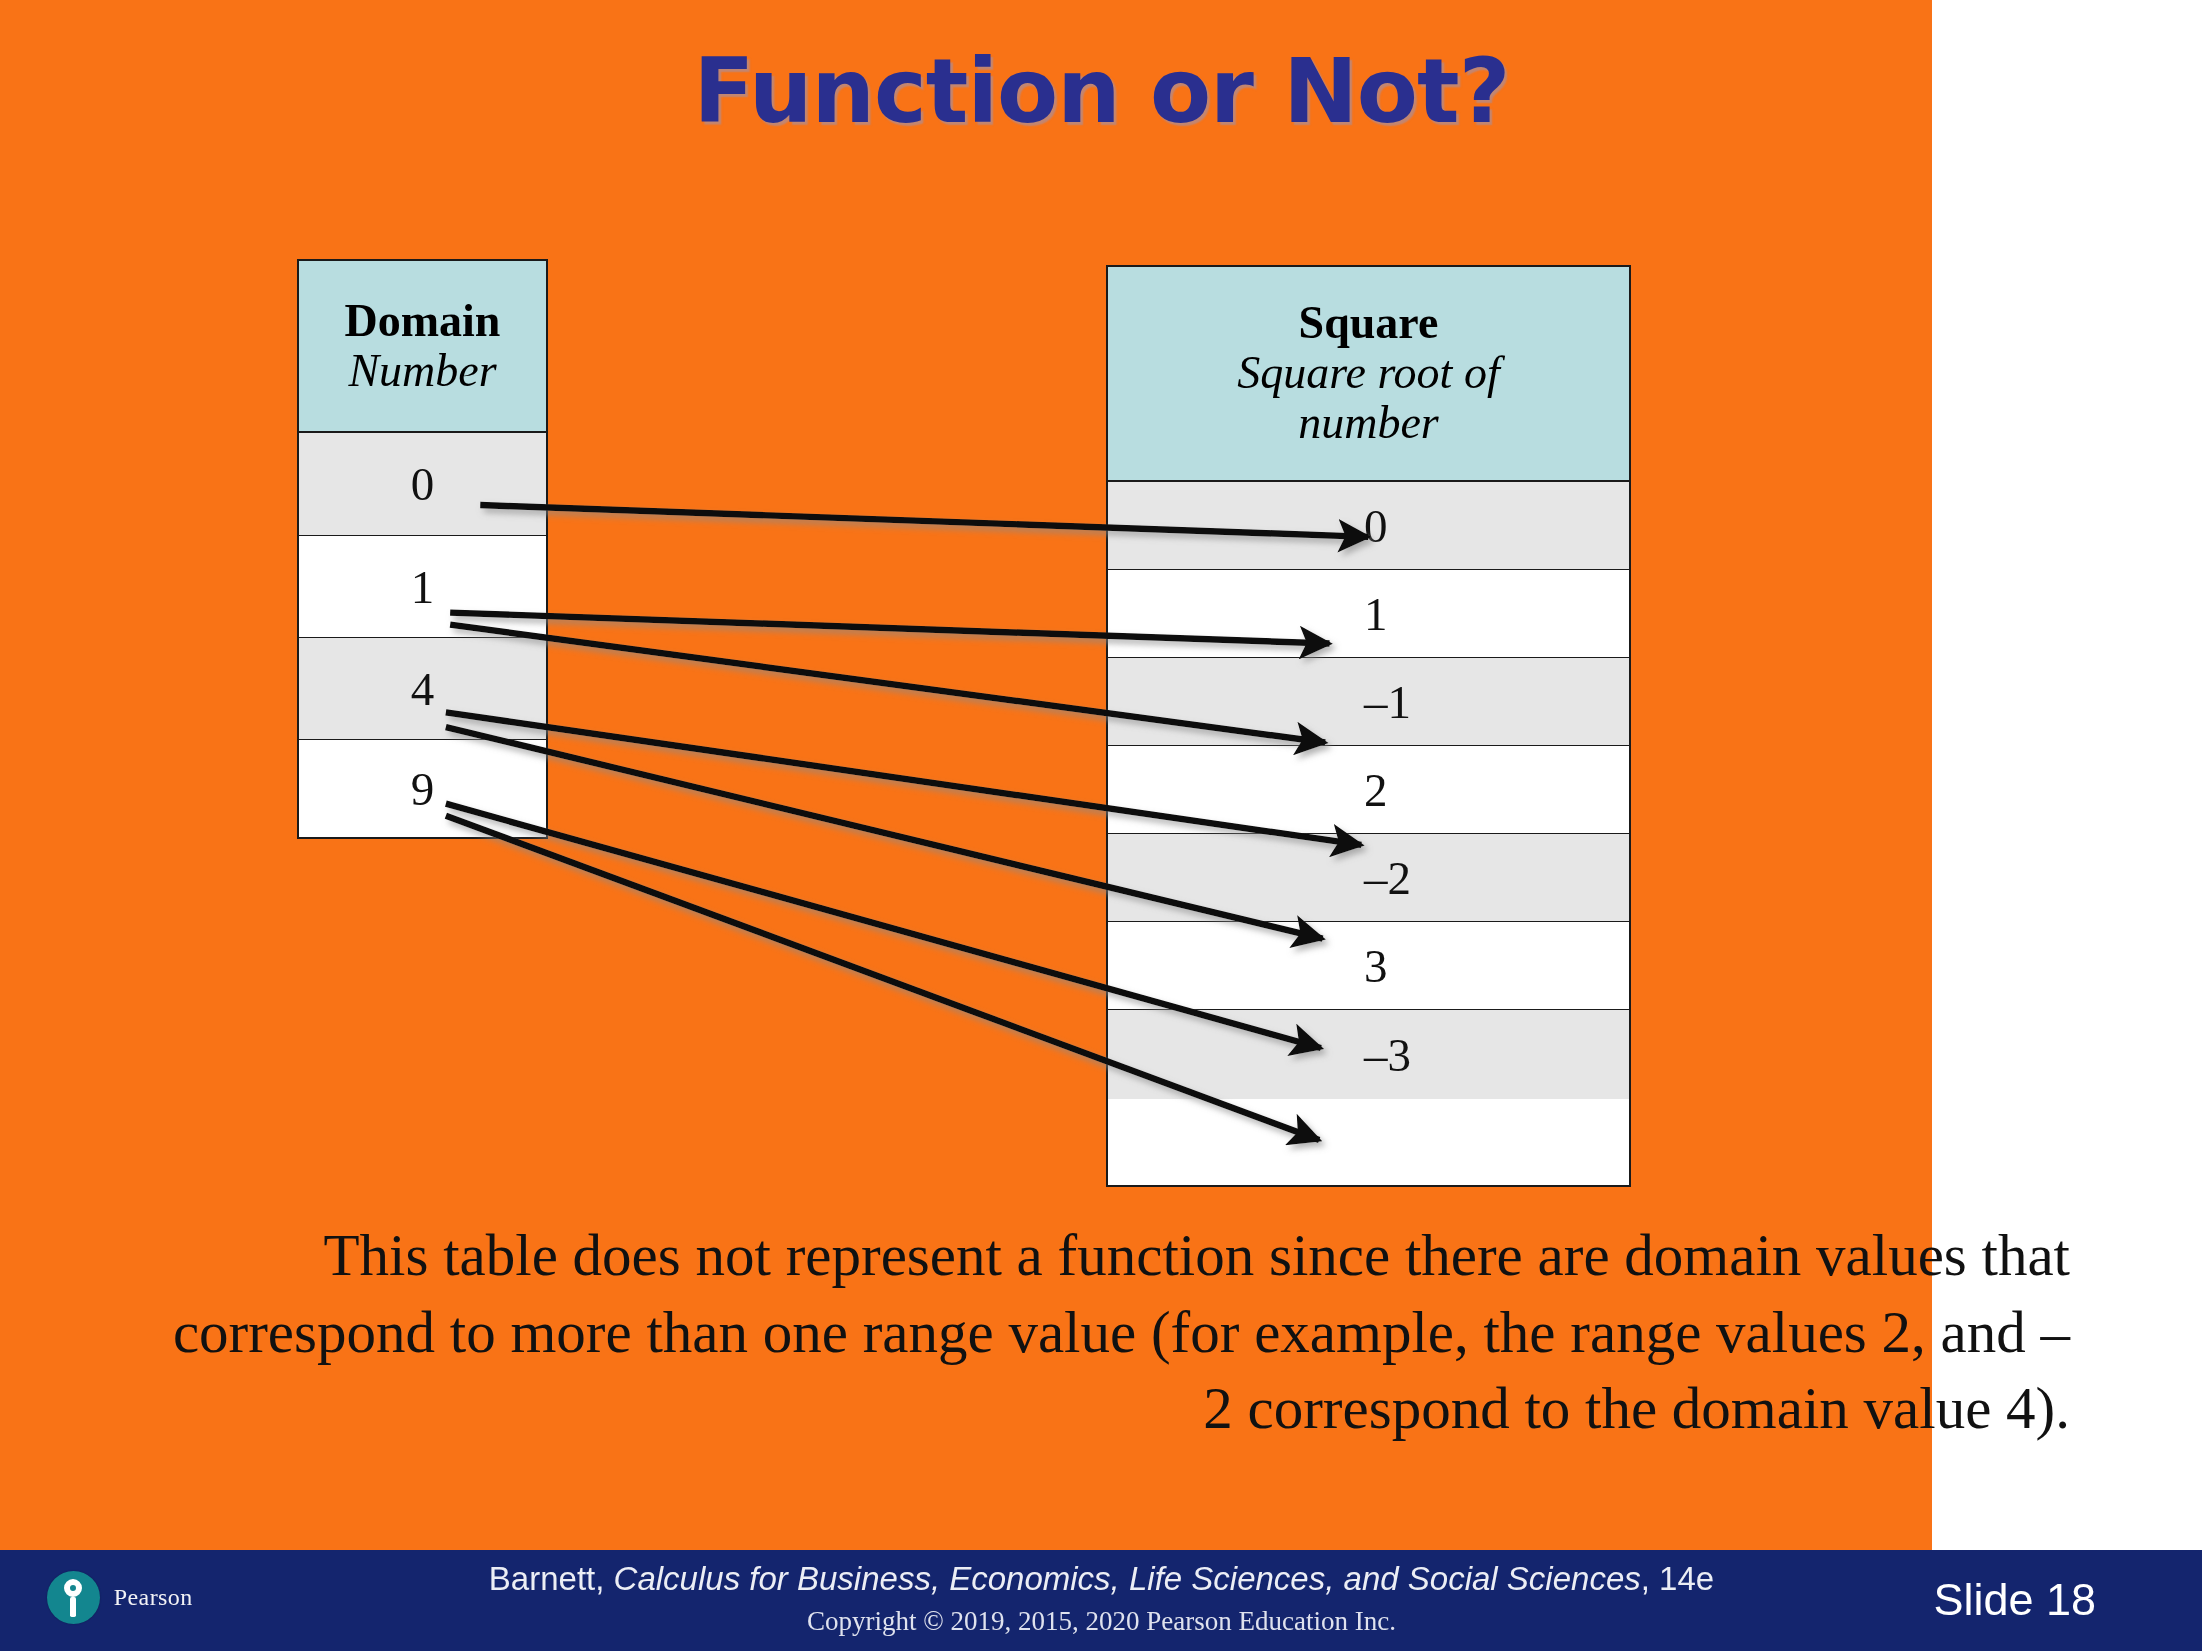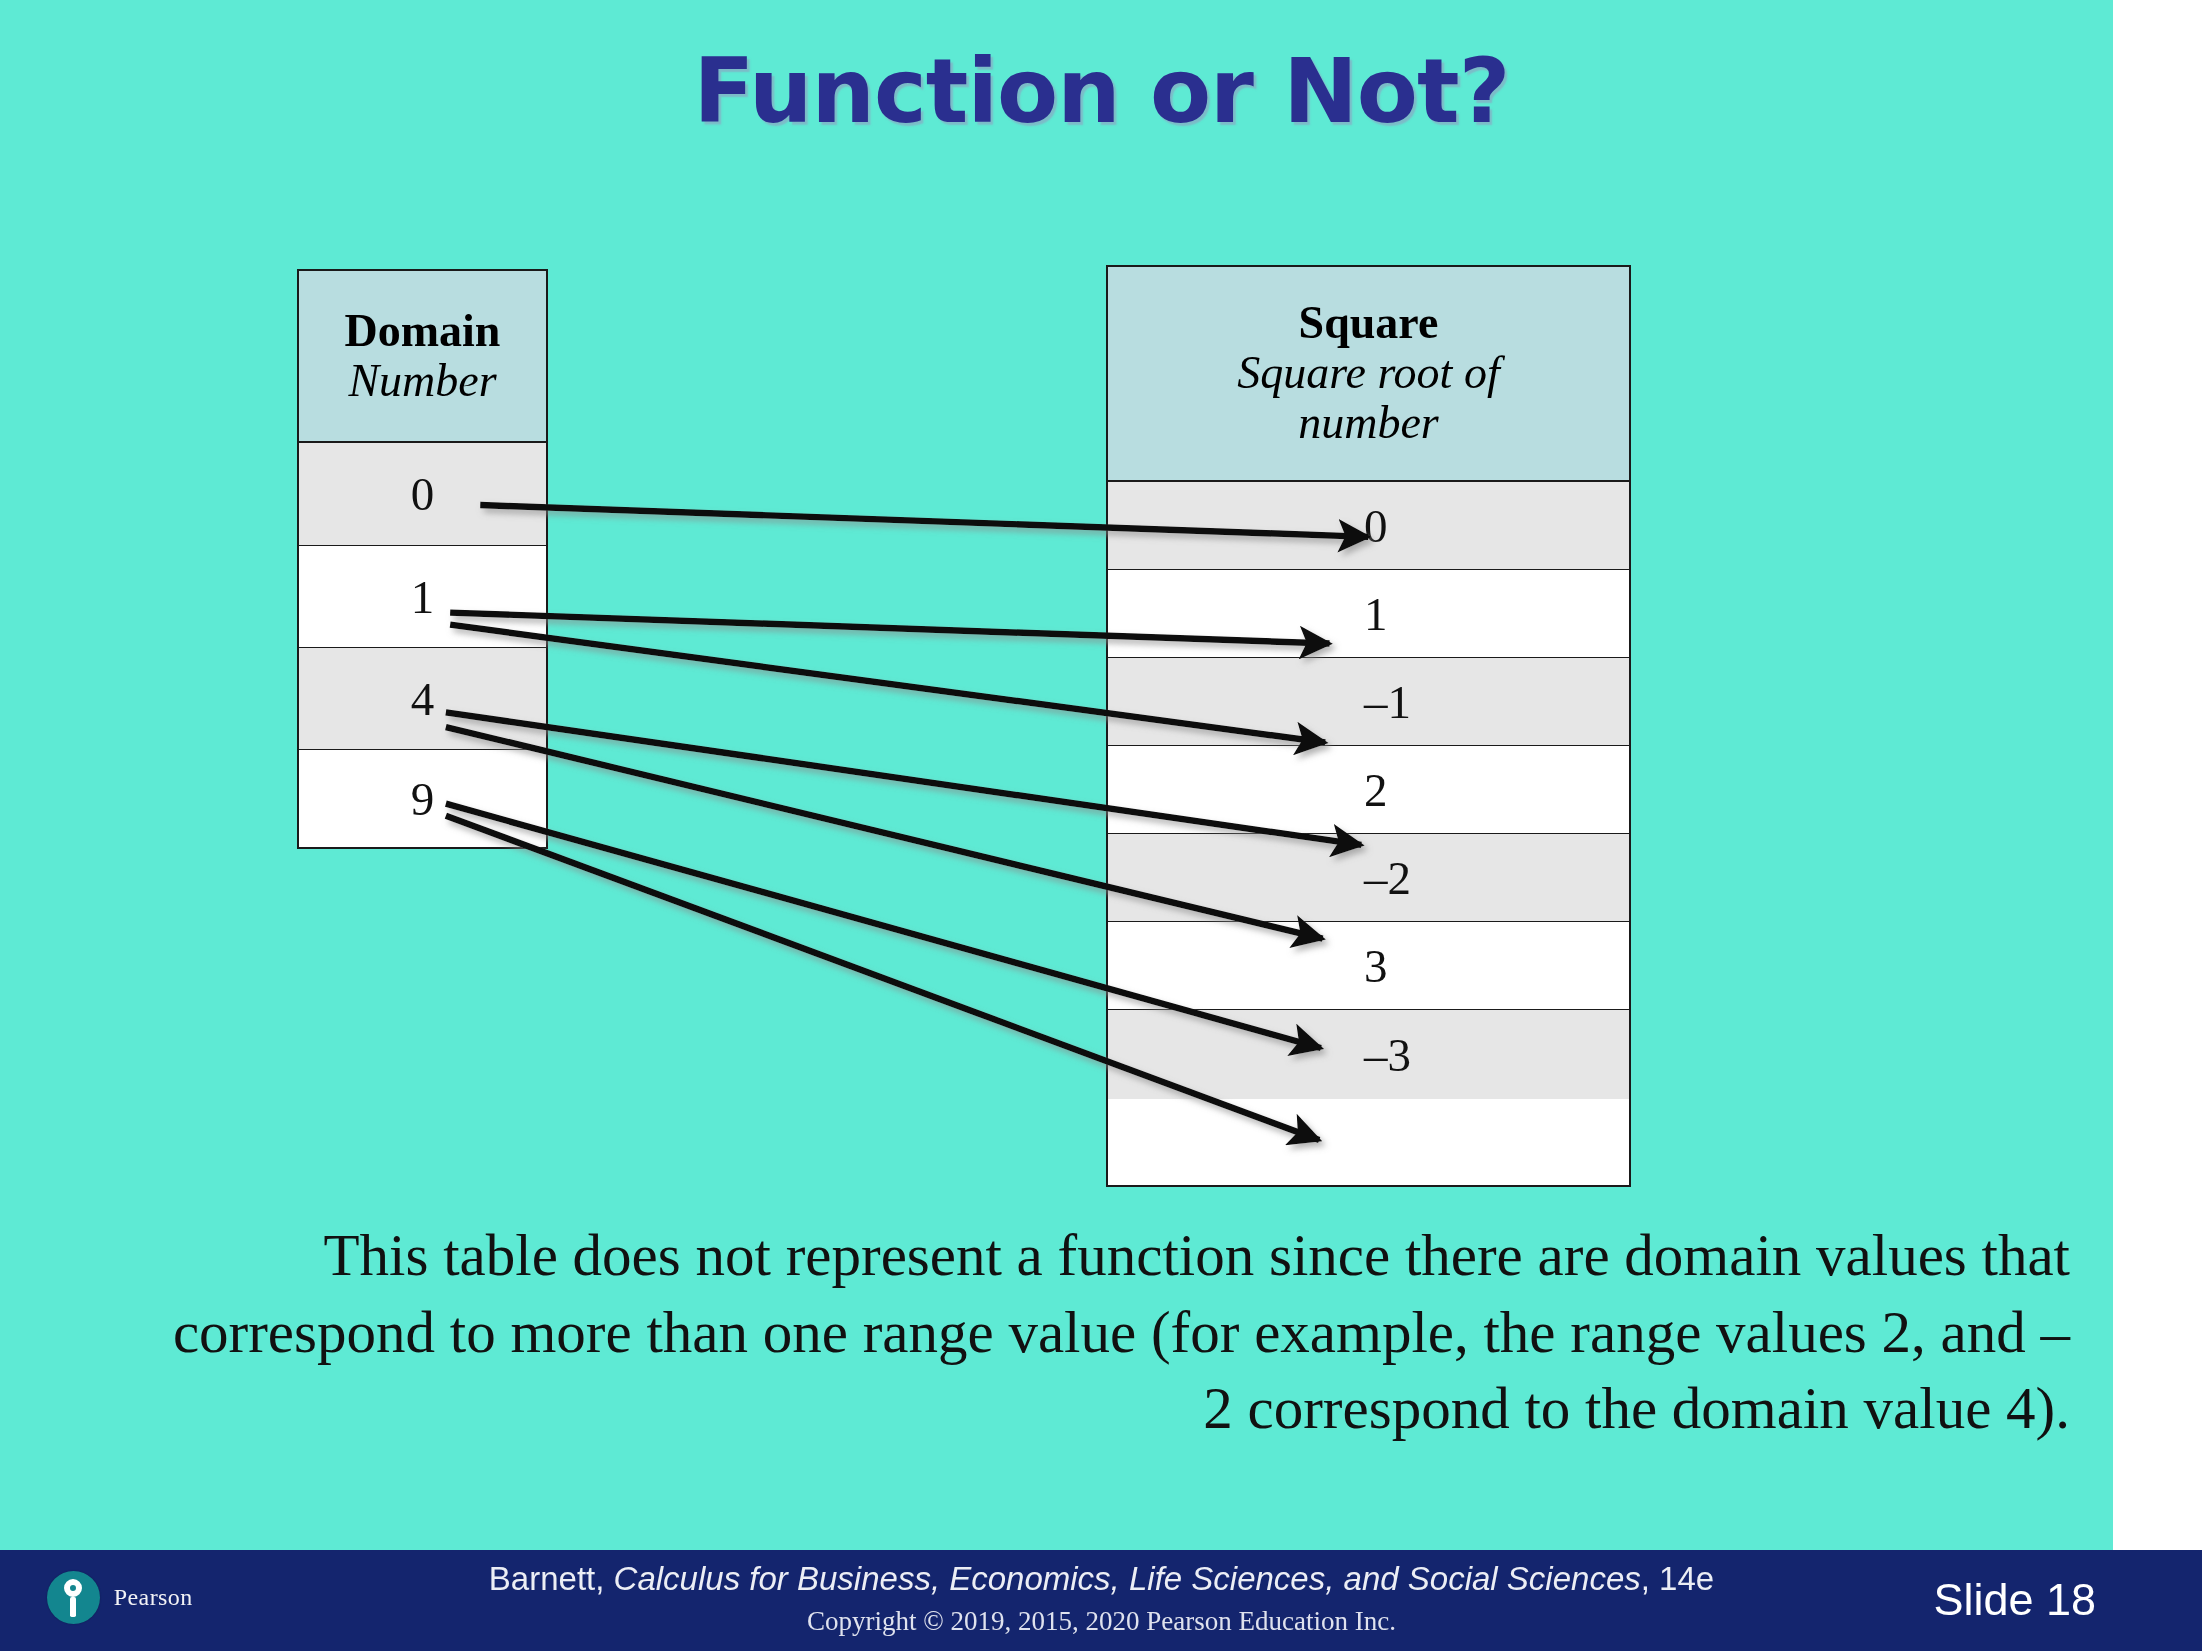--- a/index.html
+++ b/index.html
@@ -4,22 +4,23 @@
 <style>
   html,body{margin:0;padding:0;}
   body{
     width:2203px;height:1652px;
     background:#ffffff;
     font-family:"Liberation Serif",serif;
     overflow:hidden;
     position:relative;
   }
   #slide{
-    position:absolute;left:0;top:0;width:2113px;height:1652px;
-    background:#5eead4;
+    position:absolute;left:0;top:0;width:1884px;height:1652px;
+    background:#f97316;
+    padding-left:48px;
   }
 
   
   #title{
     position:absolute;
     left:0;top:45px;width:2203px;
     text-align:center;
     font-family:"DejaVu Sans",sans-serif;
     font-weight:bold;
     font-size:89px;
@@ -132,21 +133,21 @@
     white-space:nowrap;
   }
 </style>
 </head>
 <body>
 
 <div id="slide">
 
   <div id="title">Function or Not?</div>
 
-  <div class="tbl" id="domain-table" style="left:297px;top:269px;width:251px;height:580px;">
+  <div class="tbl" id="domain-table" style="left:297px;top:259px;width:251px;height:580px;">
     <div class="hdr" style="height:172px;">
       <div class="h-main">Domain</div>
       <div class="h-sub">Number</div>
     </div>
     <div class="row shade" style="height:103px;">
       <span>0</span>
     </div>
     <div class="row plain" style="height:102px;">
       <span>1</span>
     </div>

